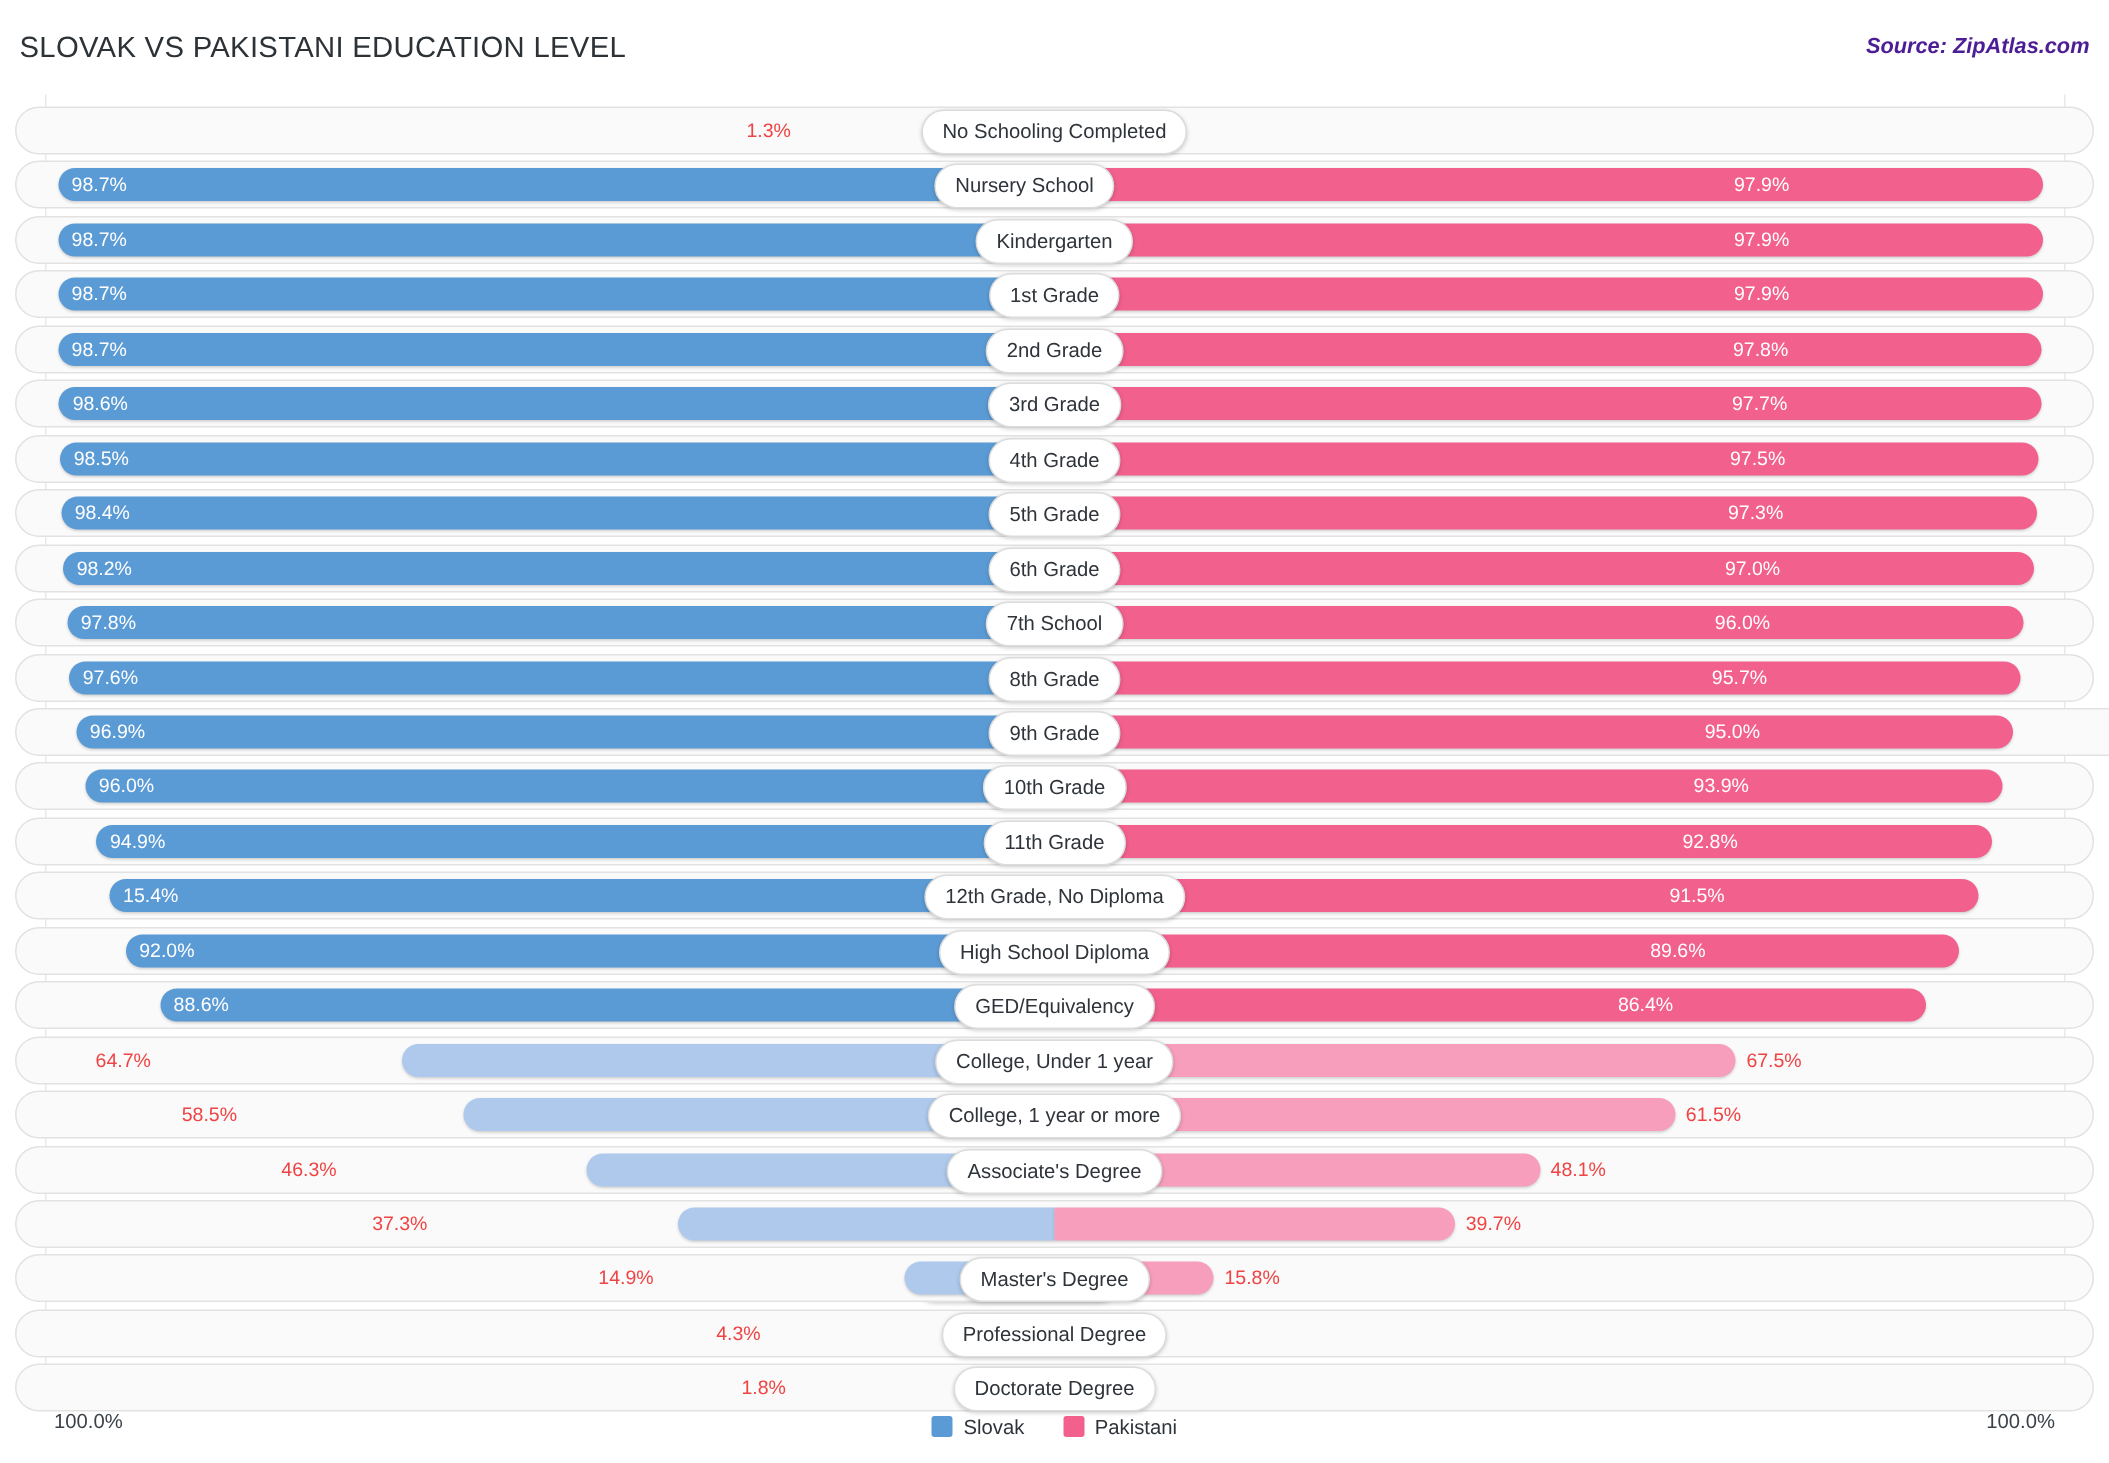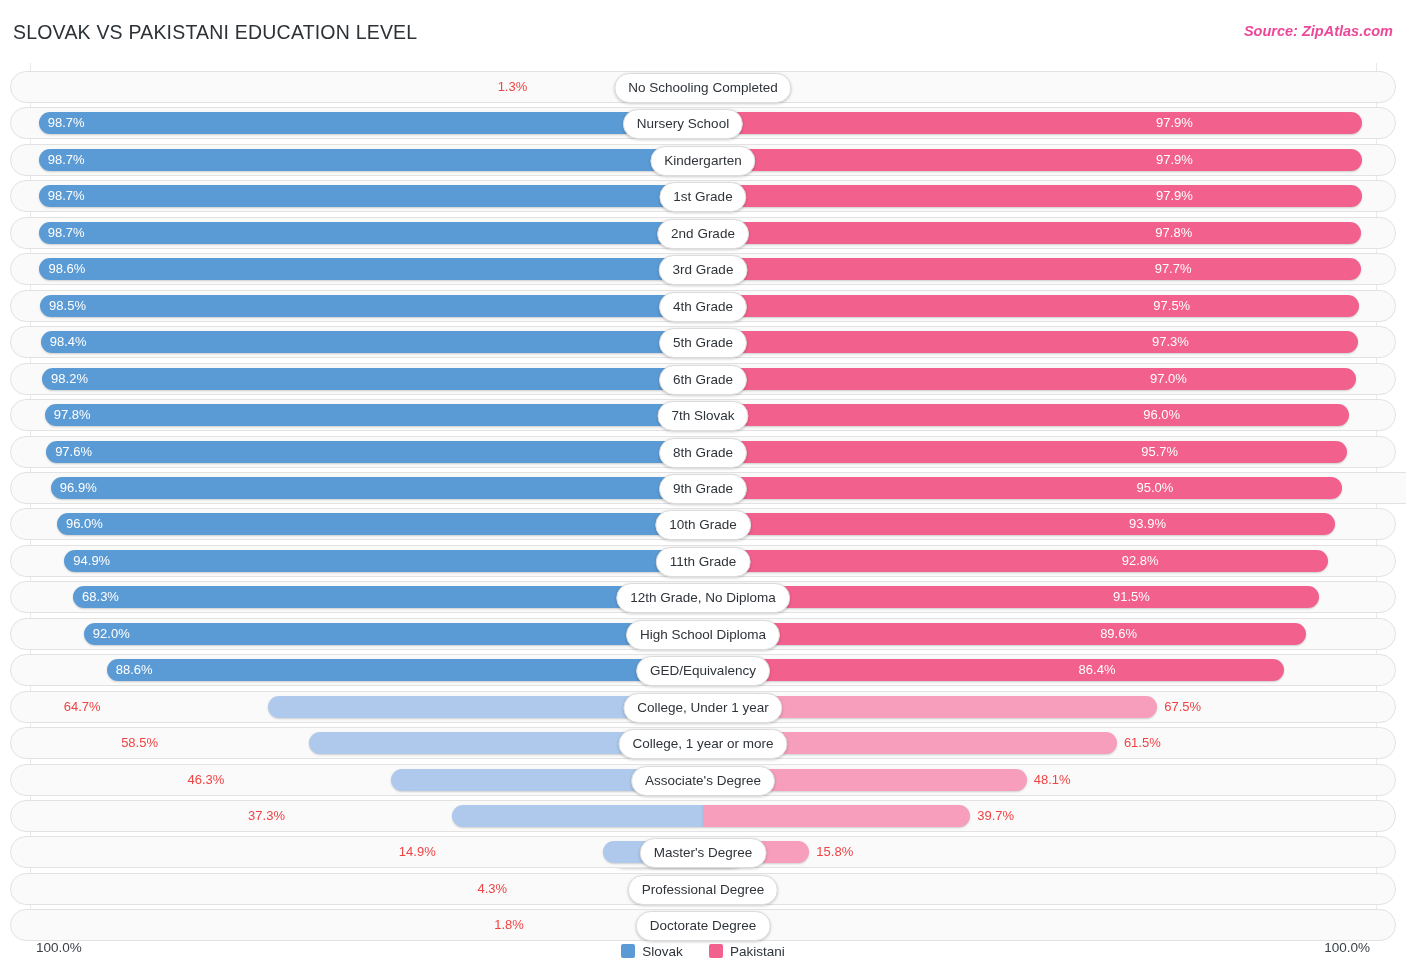--- a/index.html
+++ b/index.html
@@ -31,21 +31,21 @@
     color: #2d3237;
     white-space: nowrap;
   }
   #source-label {
     position: absolute;
     right: 13px;
     top: 23px;
     font-size: 14.5px;
     font-style: italic;
     font-weight: bold;
-    color: #ec4899;
+    color: #4c1d95;
     white-space: nowrap;
   }
 
   
   #plot {
     position: absolute;
     left: 0;
     top: 63px;
     width: 1406px;
     height: 875px;
@@ -278,21 +278,21 @@
       <div class="center-pill" style="left: 703px;">6th Grade</div>
     </div>
     <div class="row" style="top: 334.05px;">
       <div class="track"></div>
       <div class="bars">
         <div class="bar left" style="left: 44.806px; width: 658.194px; background: rgb(91, 155, 213);"></div>
         <div class="bar right" style="left: 703px; width: 646.08px; background: rgb(242, 96, 142);"></div>
         <div class="val lv inside" style="left: 53.806px;">97.8%</div>
         <div class="val rv inside" style="left: auto; right: 65.92px;">96.0%</div>
       </div>
-      <div class="center-pill" style="left: 703px;">7th Slovak</div>
+      <div class="center-pill" style="left: 703px;">7th School</div>
     </div>
     <div class="row" style="top: 370.5px;">
       <div class="track"></div>
       <div class="bars">
         <div class="bar left" style="left: 46.152px; width: 656.848px; background: rgb(91, 155, 213);"></div>
         <div class="bar right" style="left: 703px; width: 644.061px; background: rgb(242, 96, 142);"></div>
         <div class="val lv inside" style="left: 55.152px;">97.6%</div>
         <div class="val rv inside" style="left: auto; right: 67.939px;">95.7%</div>
       </div>
       <div class="center-pill" style="left: 703px;">8th Grade</div>
@@ -325,21 +325,21 @@
         <div class="val lv inside" style="left: 73.323px;">94.9%</div>
         <div class="val rv inside" style="left: auto; right: 87.456px;">92.8%</div>
       </div>
       <div class="center-pill" style="left: 703px;">11th Grade</div>
     </div>
     <div class="row" style="top: 516.3px;">
       <div class="track"></div>
       <div class="bars">
         <div class="bar left" style="left: 73.072px; width: 629.928px; background: rgb(91, 155, 213);"></div>
         <div class="bar right" style="left: 703px; width: 615.795px; background: rgb(242, 96, 142);"></div>
-        <div class="val lv inside" style="left: 82.072px;">68.3%</div>
+        <div class="val lv inside" style="left: 82.072px;">15.4%</div>
         <div class="val rv inside" style="left: auto; right: 96.205px;">91.5%</div>
       </div>
       <div class="center-pill" style="left: 703px;">12th Grade, No Diploma</div>
     </div>
     <div class="row" style="top: 552.75px;">
       <div class="track"></div>
       <div class="bars">
         <div class="bar left" style="left: 83.84px; width: 619.16px; background: rgb(91, 155, 213);"></div>
         <div class="bar right" style="left: 703px; width: 603.008px; background: rgb(242, 96, 142);"></div>
         <div class="val lv inside" style="left: 92.84px;">92.0%</div>

